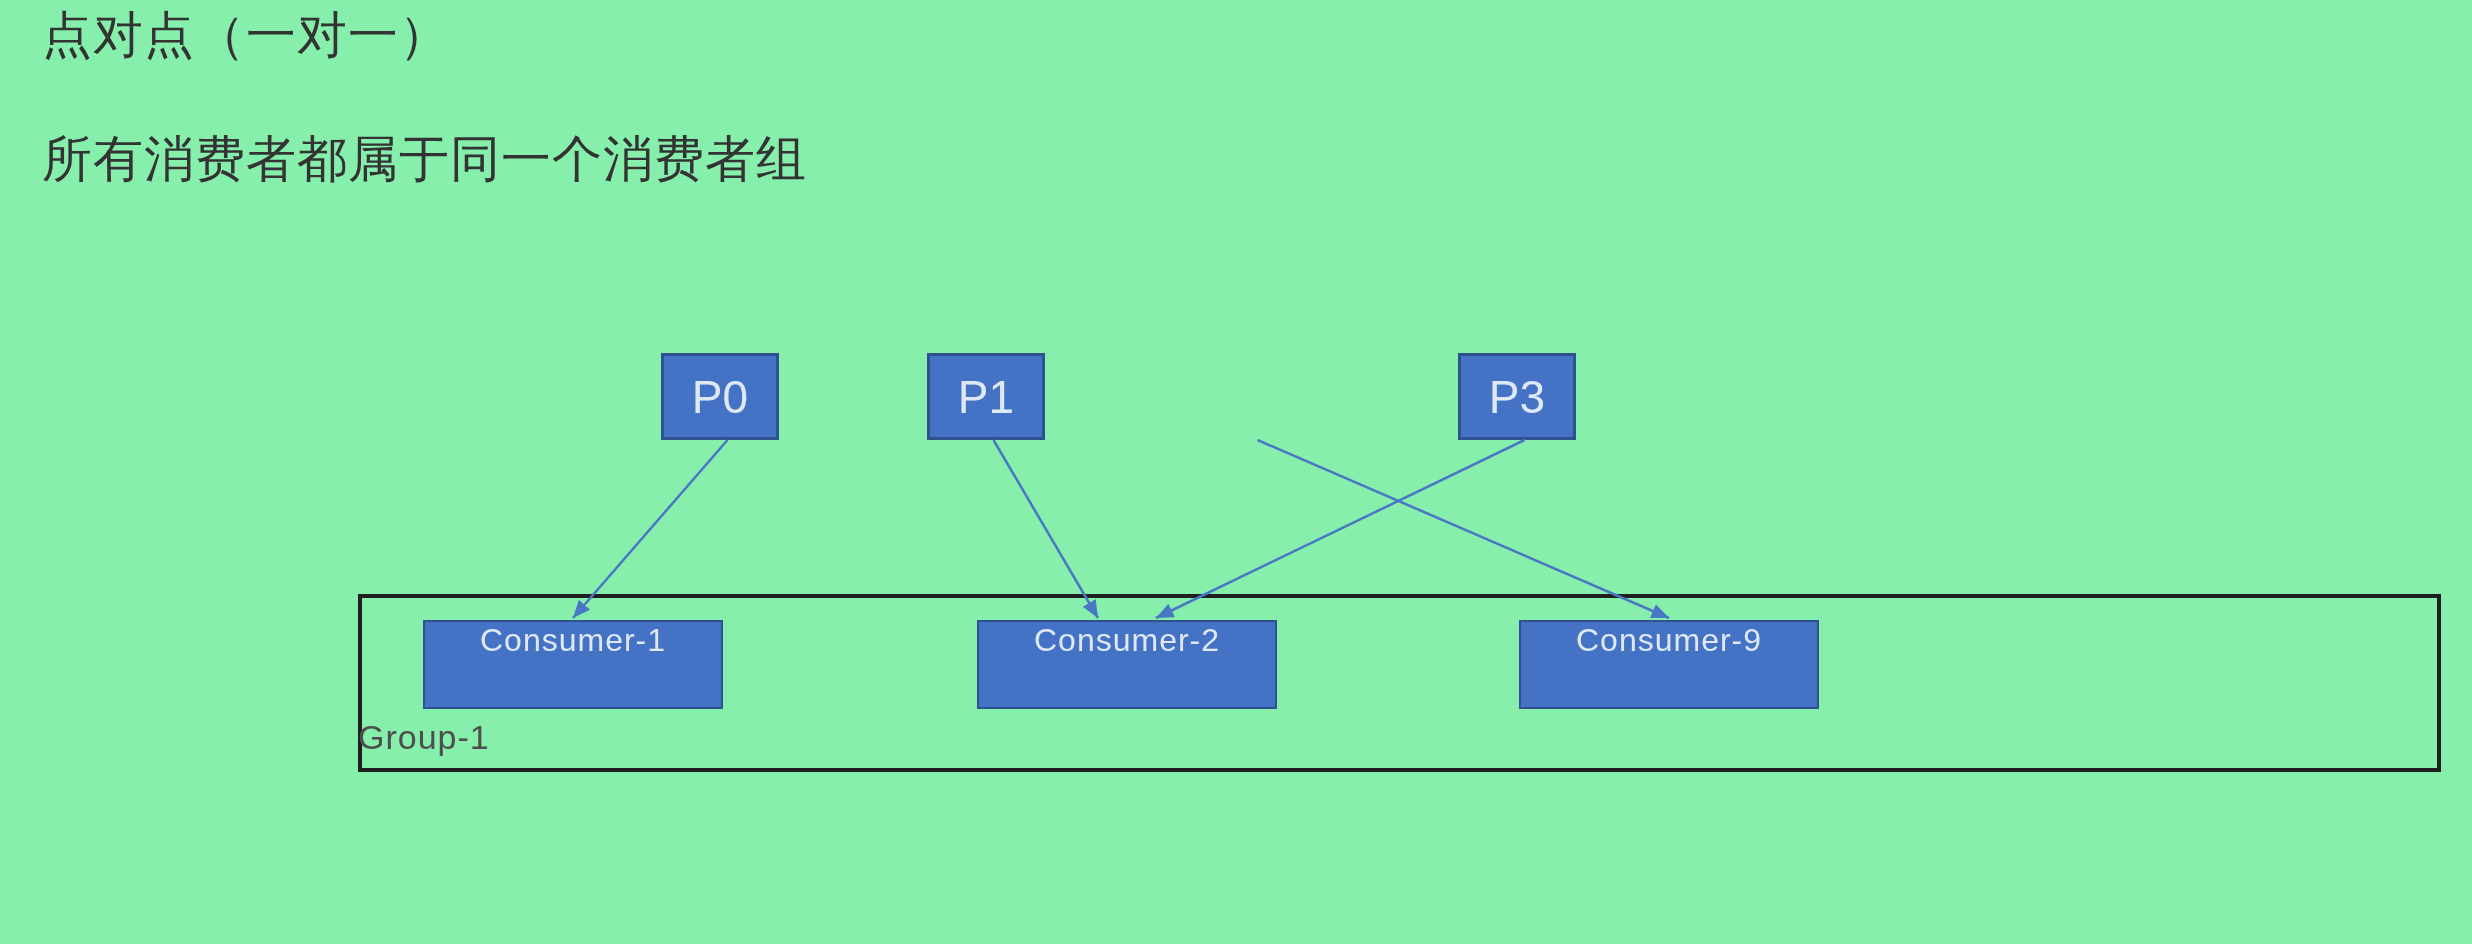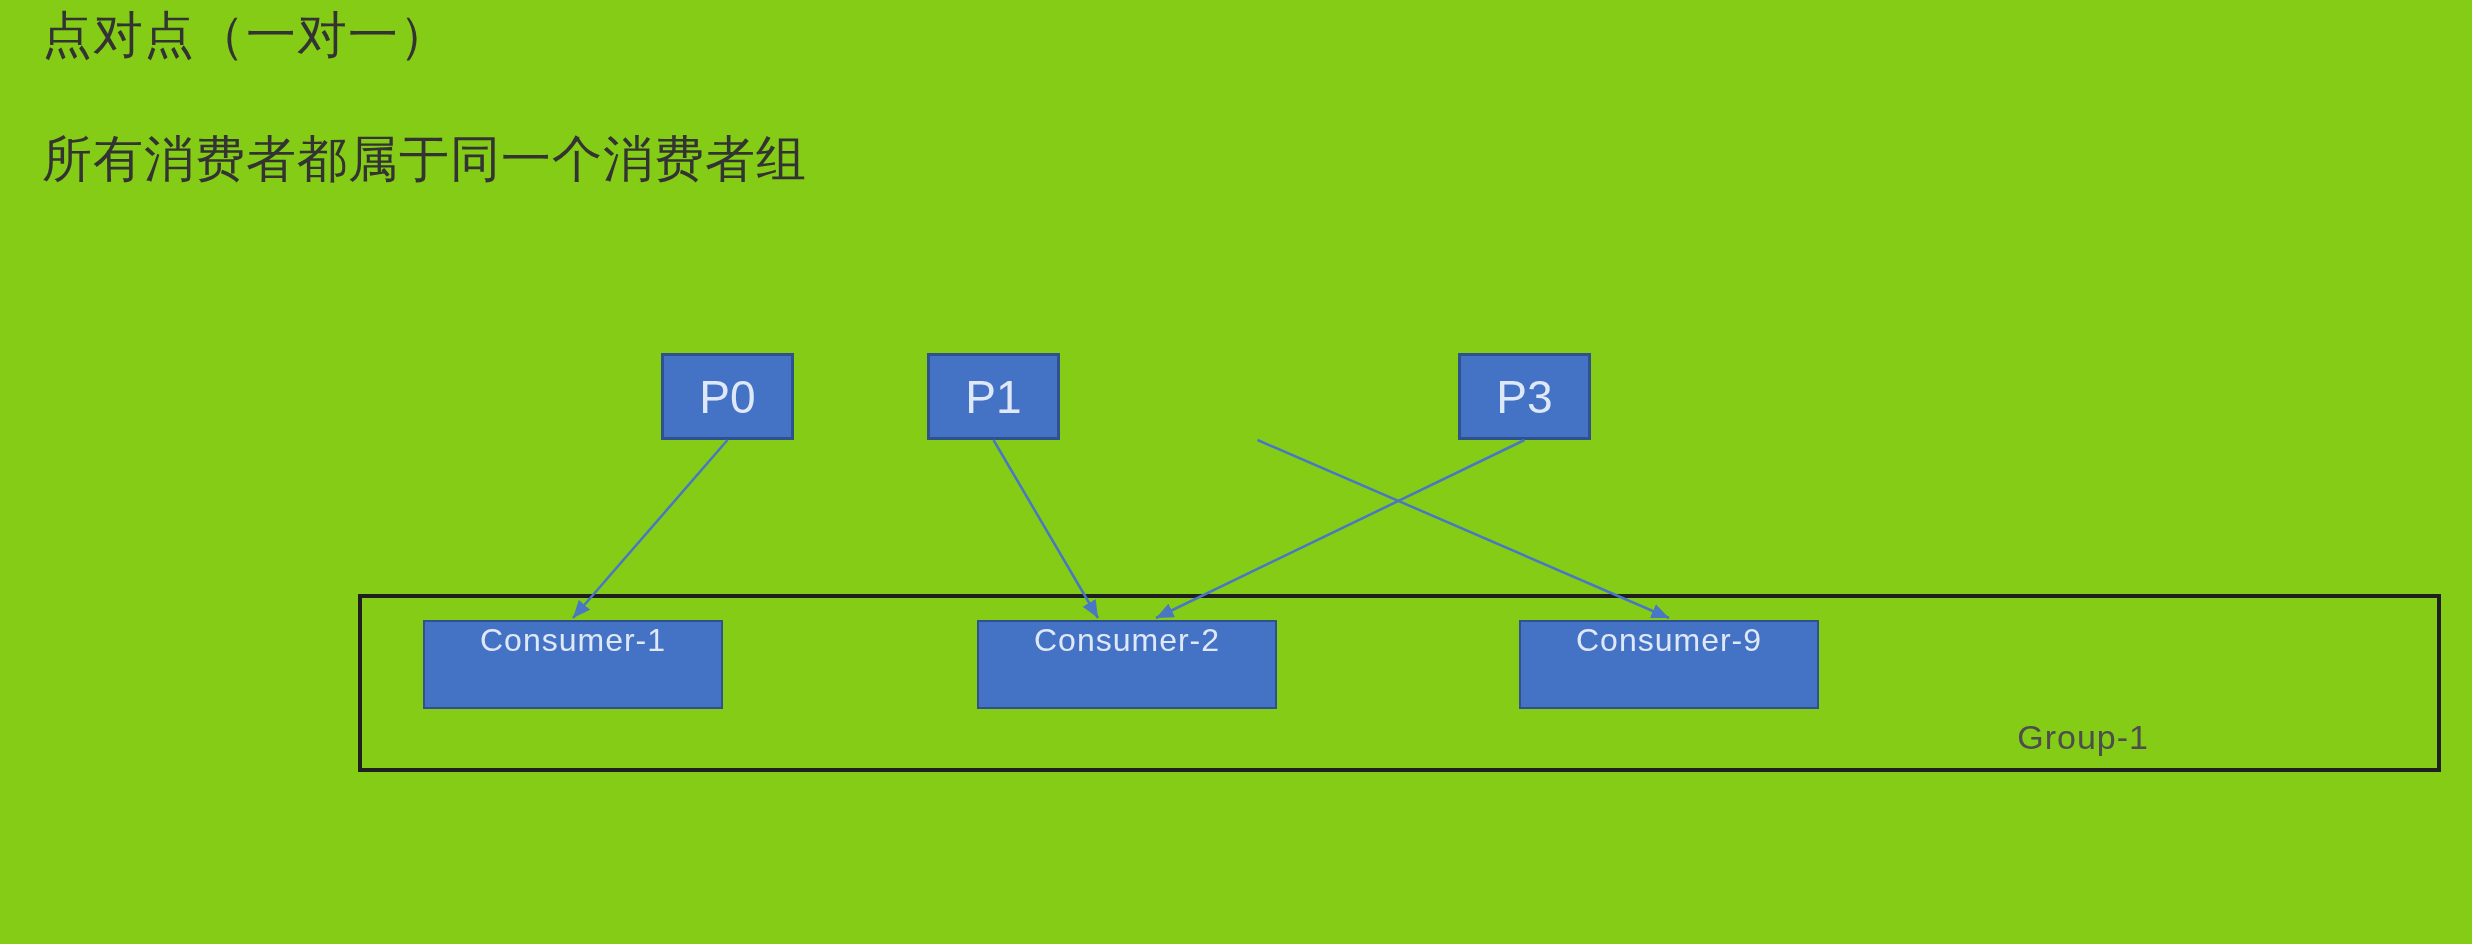--- a/index.html
+++ b/index.html
@@ -5,38 +5,38 @@
   html, body {
     margin: 0;
     padding: 0;
     background: #ffffff;
     font-family: "Liberation Sans", sans-serif;
   }
   .canvas {
     position: relative;
     width: 2472px;
     height: 944px;
-    background: #84cc16;
+    background: #86efac;
     overflow: hidden;
   }
   .heading {
     position: absolute;
     color: var(--heading-text, #333333);
     font-size: 50px;
     line-height: 1.1;
     letter-spacing: 1px;
     white-space: nowrap;
   }
   .title    { left: 42px; top: 8px;   }
   .subtitle { left: 42px; top: 132px; }
 
   .pbox {
     position: absolute;
     top: 353px;
-    width: 133px;
+    width: 118px;
     height: 87px;
     box-sizing: border-box;
     background: var(--node-fill, #4472C4);
     border: 3px solid var(--node-border, #2F528F);
     display: flex;
     align-items: center;
     justify-content: center;
     color: var(--node-text, #DFE8F7);
     font-size: 46px;
   }
@@ -62,21 +62,21 @@
     justify-content: center;
     color: var(--node-text, #DFE8F7);
     font-size: 32px;
     letter-spacing: 1px;
   }
   .grouplabel {
     position: absolute;
     left: 358px;
     top: 718px;
     width: 1791px;
-    text-align: right;
+    text-align: left;
     color: var(--group-label-text, #4D4D4D);
     font-size: 34px;
     letter-spacing: 1px;
   }
   #edges-svg {
     position: absolute;
     left: 0;
     top: 0;
     pointer-events: none;
   }

